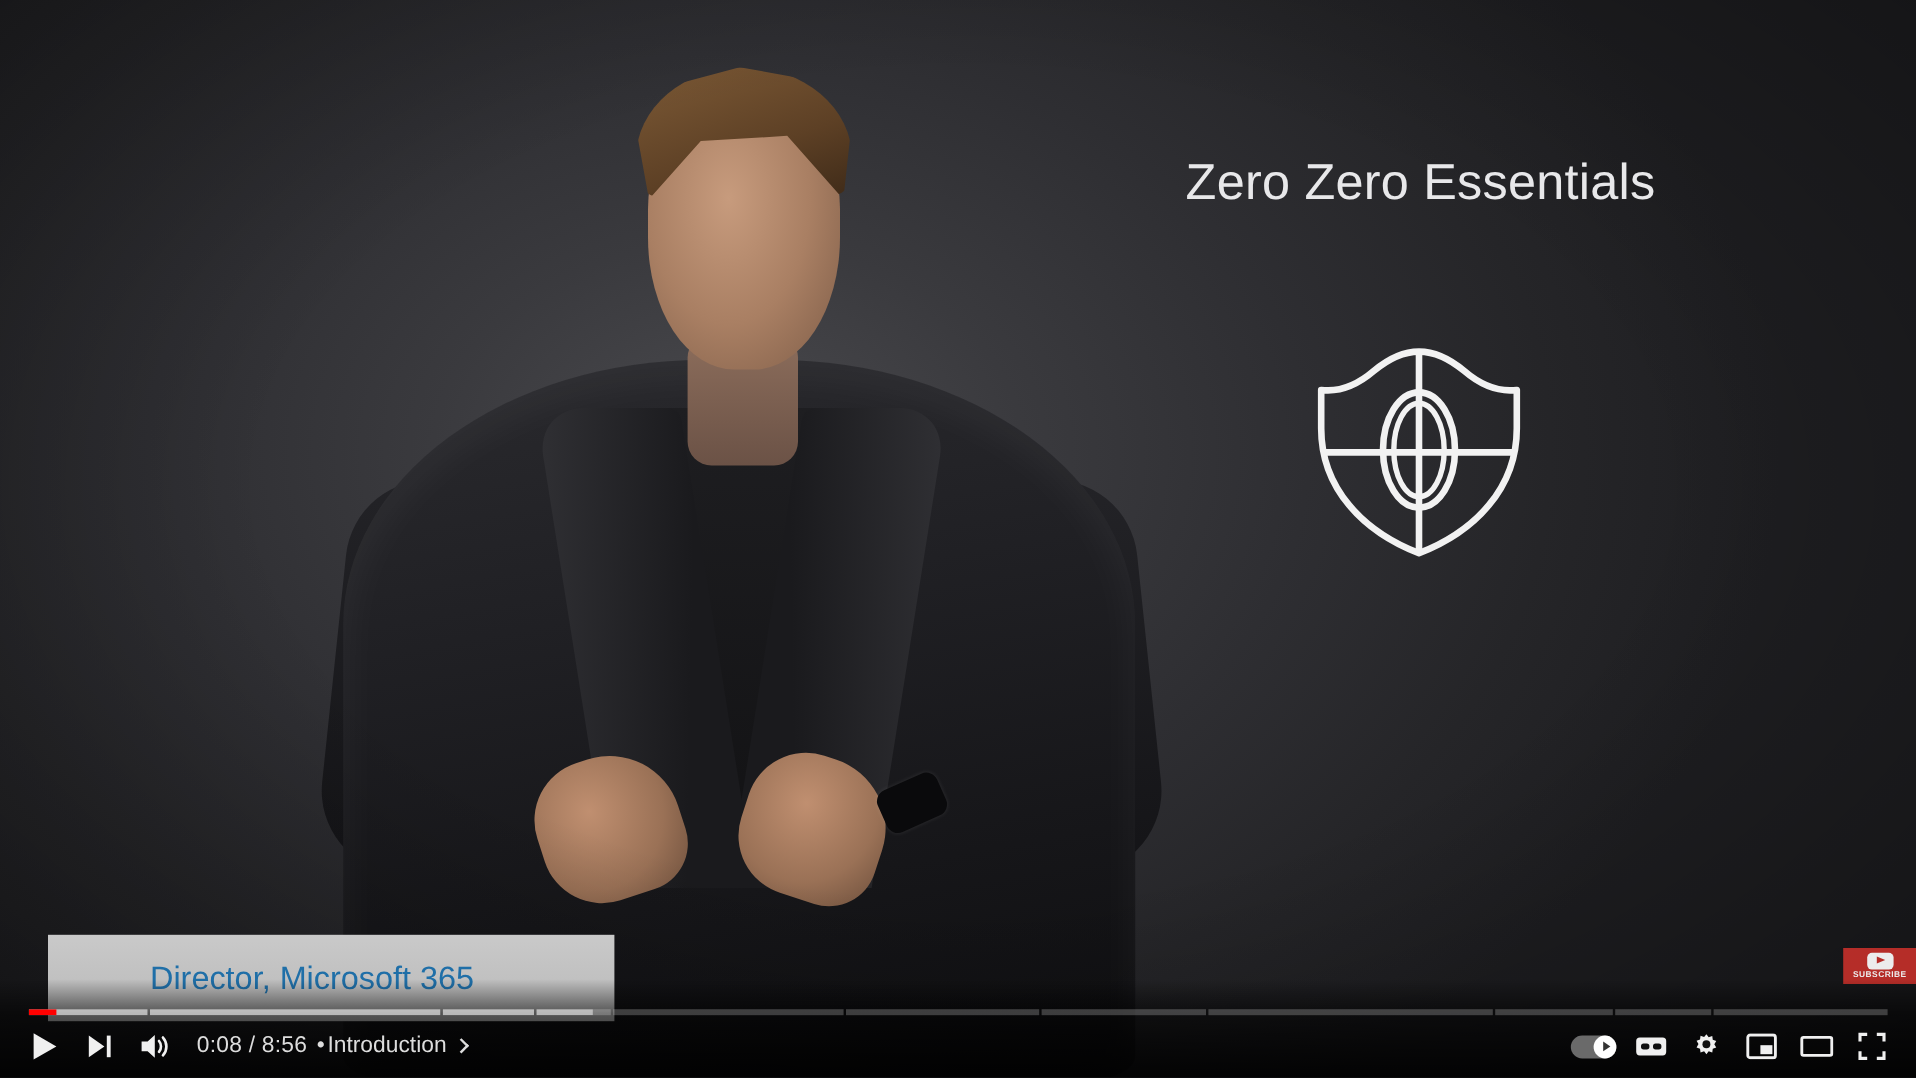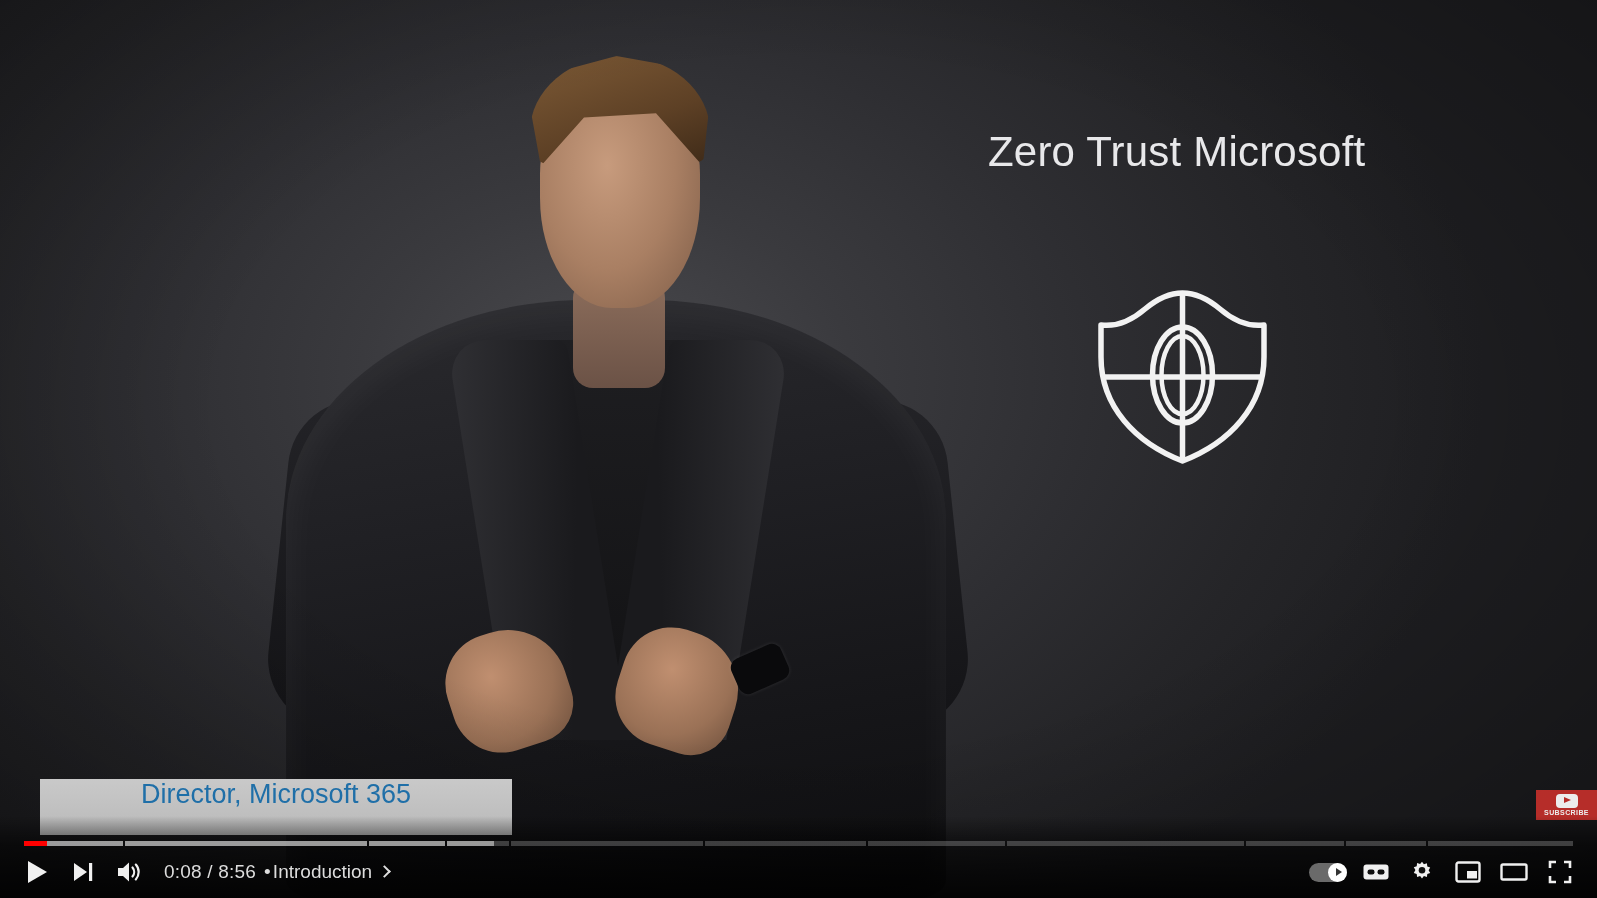--- a/index.html
+++ b/index.html
@@ -140,23 +140,23 @@
     margin-left: 86px;
     color: #f2f6f8;
     font-size: 42px;
     font-weight: 400;
     letter-spacing: 0.3px;
     text-shadow: 0 1px 2px rgba(0,0,0,0.18);
   }
   .title-bar {
     position: absolute;
     left: 40px; top: 779px;
-    width: 472px; height: 56px;
+    width: 472px; height: 72px;
     background: linear-gradient(180deg, #c9c9c9 0%, #b9b9b9 100%);
-    display: flex;  padding-left: 16px;
+    display: flex; align-items: center;
   }
   .title-bar .role-text {
     margin-left: 85px;
     color: #1f6fa8;
     font-size: 27px;
     font-weight: 400;
   }
 
   
   .subscribe-watermark {
@@ -308,21 +308,21 @@
       <div class="neck"></div>
       <div class="head"></div>
       <div class="hair"></div>
       <div class="hand-l"></div>
       <div class="hand-r"></div>
       <div class="watch"></div>
     </div>
 
     <div class="vignette"></div>
 
-    <div class="slide-title">Zero Trust Microsoft</div>
+    <div class="slide-title">Zero Zero Essentials</div>
 
     <div class="shield-wrap">
       <svg viewBox="0 0 175 180" fill="none" xmlns="http://www.w3.org/2000/svg">
         <path d="M6 40 C22 42 36 36 50 24 C62 14 74 8 87.5 8 C101 8 113 14 125 24 C139 36 153 42 169 40 L169 72 C169 122 134 158 87.5 176 C41 158 6 122 6 72 Z" stroke="#f2f2f2" stroke-width="5.5" stroke-linejoin="round"></path>
         <path d="M87.5 8 L87.5 176" stroke="#f2f2f2" stroke-width="5.5"></path>
         <path d="M7 92 L168 92" stroke="#f2f2f2" stroke-width="5.5"></path>
         <ellipse cx="87.5" cy="90" rx="30" ry="48" stroke="#f2f2f2" stroke-width="5.5" fill="none"></ellipse>
         <ellipse cx="87.5" cy="90" rx="21" ry="39" stroke="#f2f2f2" stroke-width="4.5" fill="none"></ellipse>
       </svg>
     </div>

